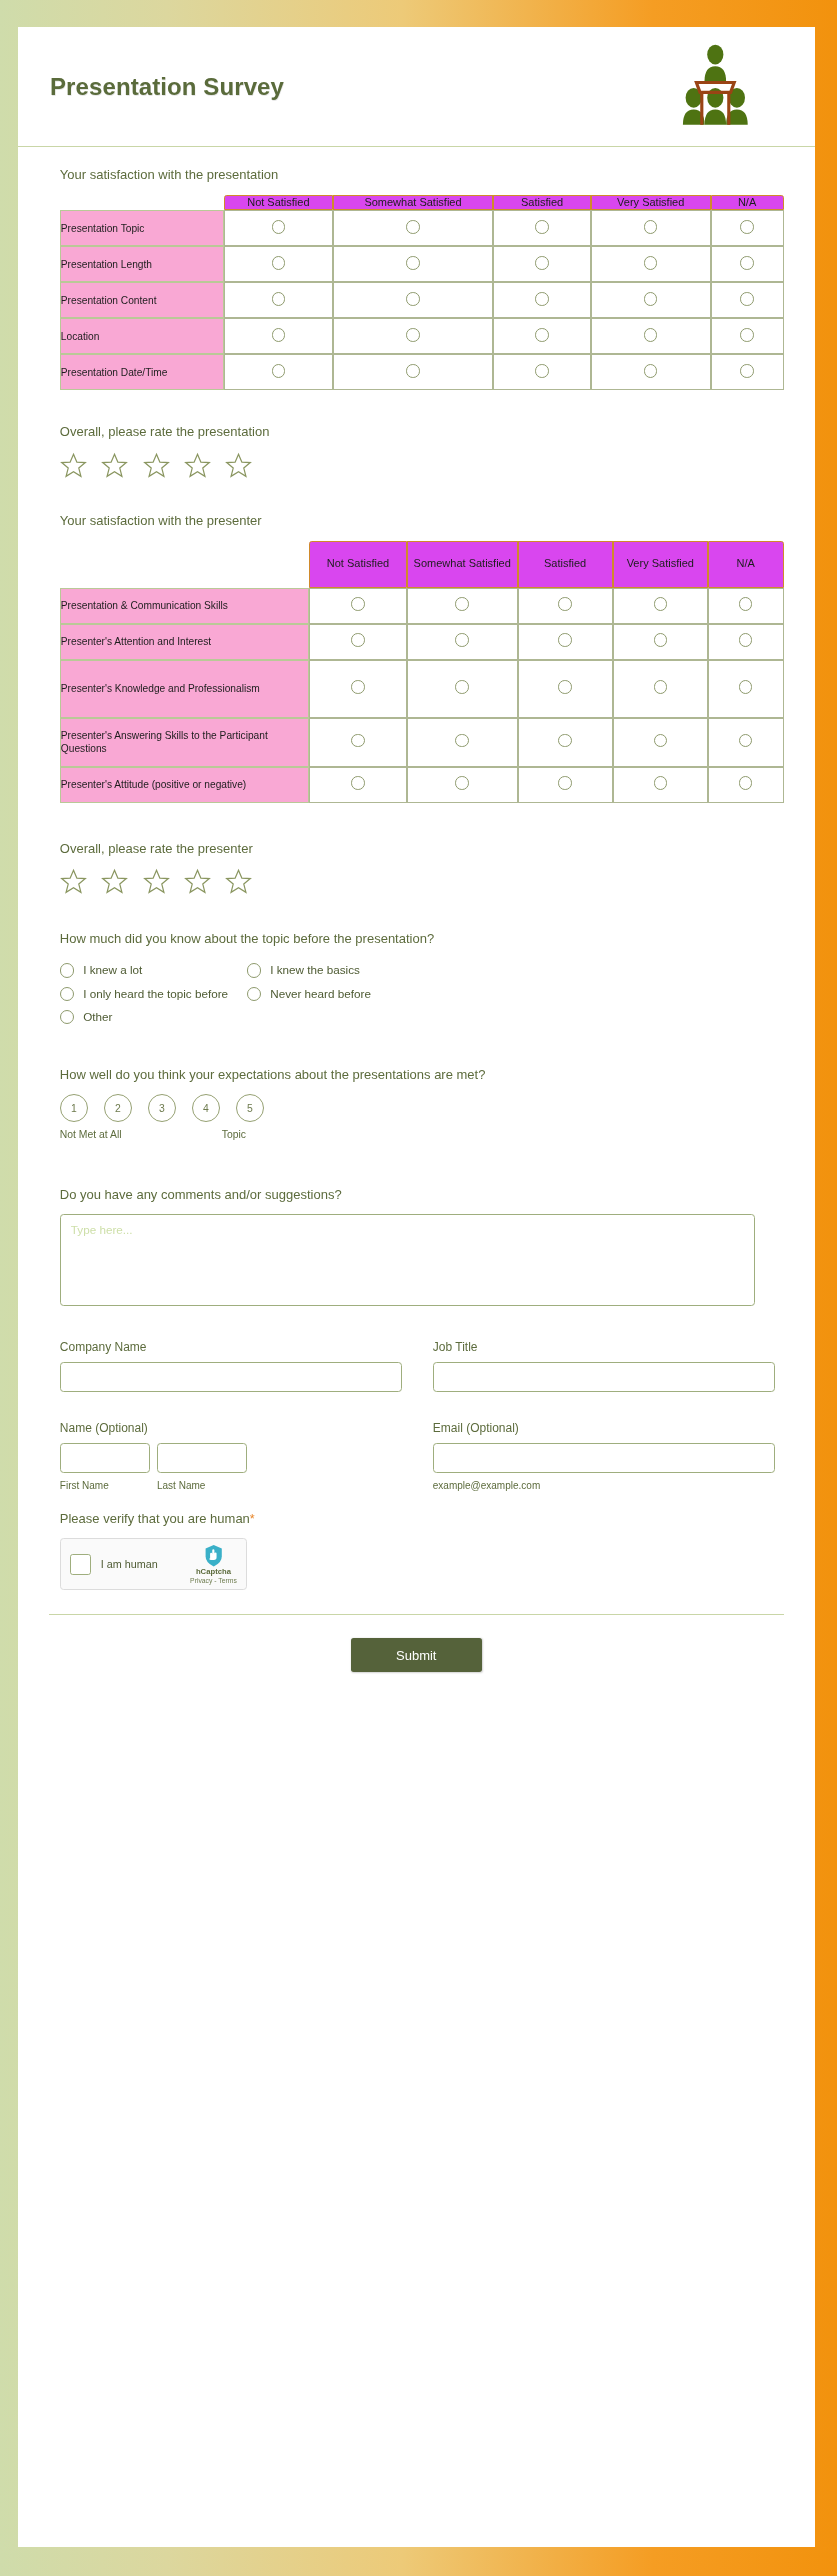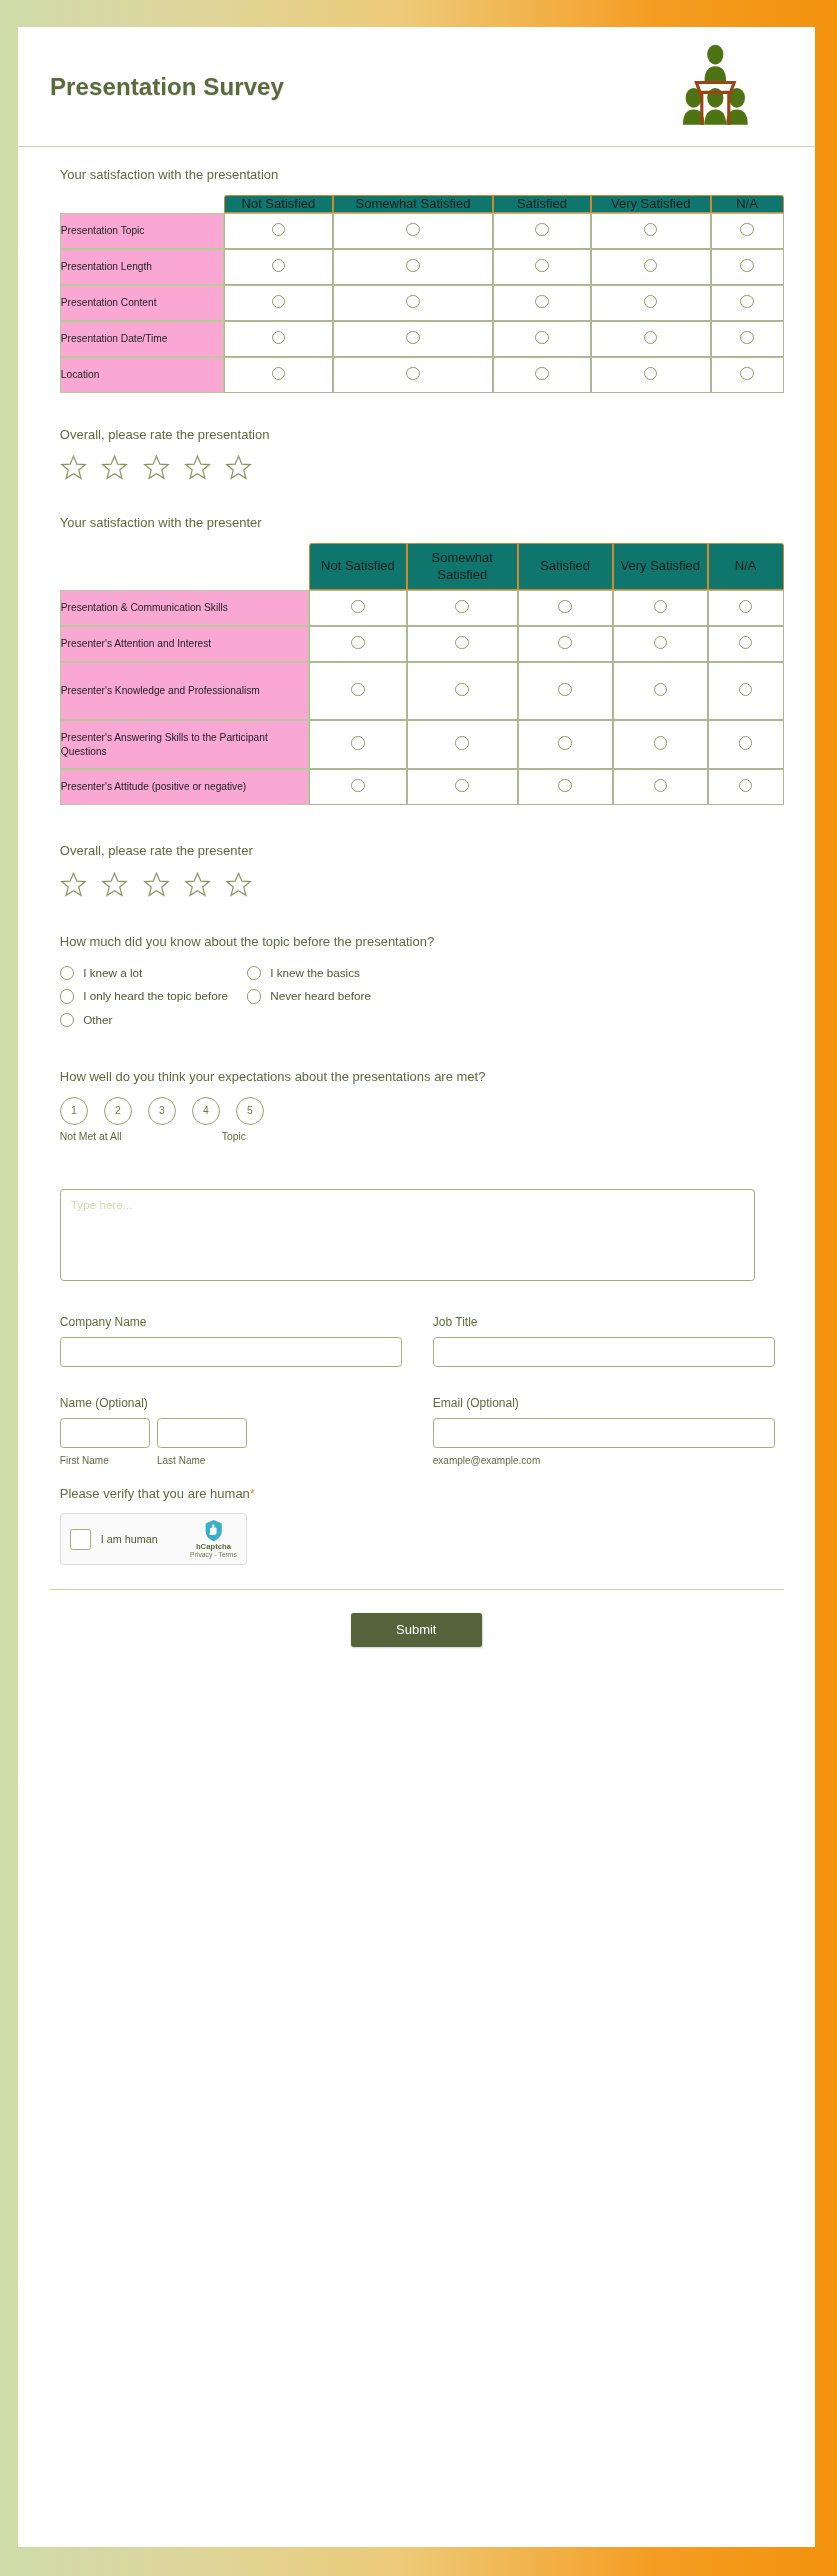--- a/index.html
+++ b/index.html
@@ -74,23 +74,23 @@
   .matrix-wrap { margin: 0 0 5.4px 10.8px; }
   table.matrix {
     border-collapse: separate;
     border-spacing: 0;
     width: 100%;
     table-layout: fixed;
   }
   table.matrix th, table.matrix td { padding: 0; }
   .m-corner { background: transparent; border: none; }
   .m-head {
-    background: #0f766e;
+    background: #d946ef;
     color: #1d1d1d;
-    font-size: 13px;
+    font-size: 11px;
     font-weight: normal;
     text-align: center;
     vertical-align: middle;
     border: 0.9px solid #d08a2b;
     line-height: 1.25;
     padding: 6.3px 2.7px;
   }
   .m-head.first { border-top-left-radius: 2.7px; }
   .m-head.last  { border-top-right-radius: 2.7px; }
   .m-rowlabel {
@@ -347,29 +347,29 @@
               </tr>
               <tr>
                 <td class="m-rowlabel">Presentation Content</td>
                 <td class="m-cell"><span class="radio-o"></span></td>
                 <td class="m-cell"><span class="radio-o"></span></td>
                 <td class="m-cell"><span class="radio-o"></span></td>
                 <td class="m-cell"><span class="radio-o"></span></td>
                 <td class="m-cell"><span class="radio-o"></span></td>
               </tr>
               <tr>
+                <td class="m-rowlabel">Location</td>
+                <td class="m-cell"><span class="radio-o"></span></td>
+                <td class="m-cell"><span class="radio-o"></span></td>
+                <td class="m-cell"><span class="radio-o"></span></td>
+                <td class="m-cell"><span class="radio-o"></span></td>
+                <td class="m-cell"><span class="radio-o"></span></td>
+              </tr>
+              <tr>
                 <td class="m-rowlabel">Presentation Date/Time</td>
-                <td class="m-cell"><span class="radio-o"></span></td>
-                <td class="m-cell"><span class="radio-o"></span></td>
-                <td class="m-cell"><span class="radio-o"></span></td>
-                <td class="m-cell"><span class="radio-o"></span></td>
-                <td class="m-cell"><span class="radio-o"></span></td>
-              </tr>
-              <tr>
-                <td class="m-rowlabel">Location</td>
                 <td class="m-cell"><span class="radio-o"></span></td>
                 <td class="m-cell"><span class="radio-o"></span></td>
                 <td class="m-cell"><span class="radio-o"></span></td>
                 <td class="m-cell"><span class="radio-o"></span></td>
                 <td class="m-cell"><span class="radio-o"></span></td>
               </tr>
             </tbody>
           </table>
         </div>
       </div>
@@ -520,20 +520,21 @@
           <div class="scale-circle">4</div>
           <div class="scale-circle">5</div>
         </div>
         <div class="scale-labels">
           <span class="lo">Not Met at All</span>
           <span>Topic</span>
         </div>
       </div>
 
       <div class="q-block" style="margin-top:47px;">
+        <p class="q-title">Do you have any comments and/or suggestions?</p>
         <div class="ta-wrap">
           <textarea class="comments" placeholder="Type here..." style=""></textarea>
         </div>
       </div>
 
       <div class="field-row" style="margin-top:31px;">
         <div class="field-col">
           <label class="field-label">Company Name</label>
           <input class="txt" type="text" style="">
         </div>

